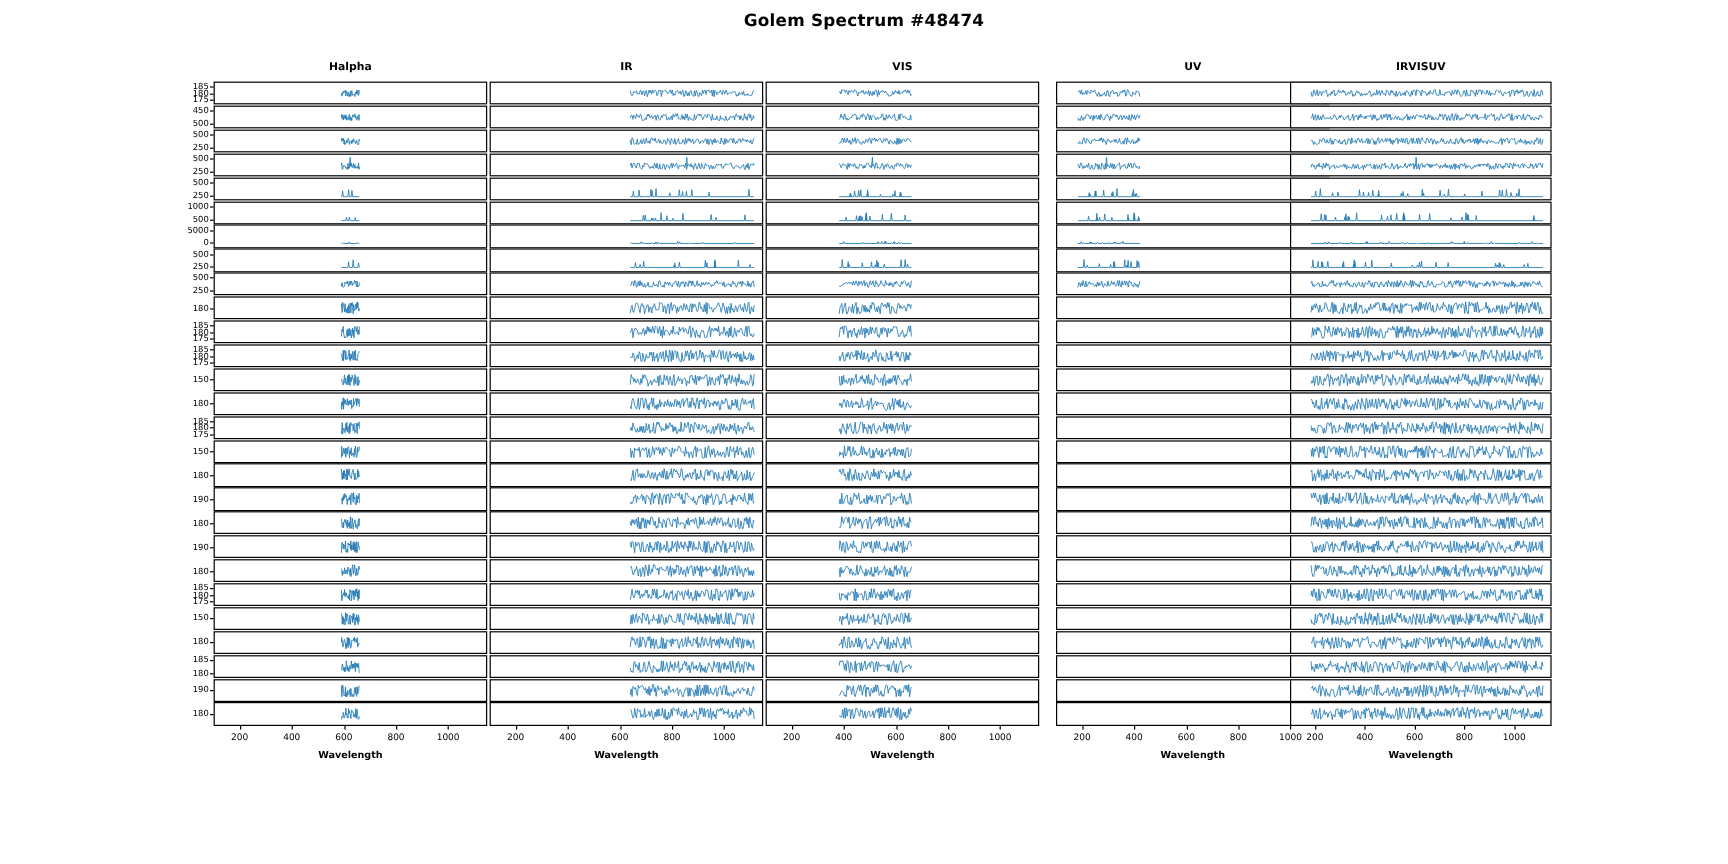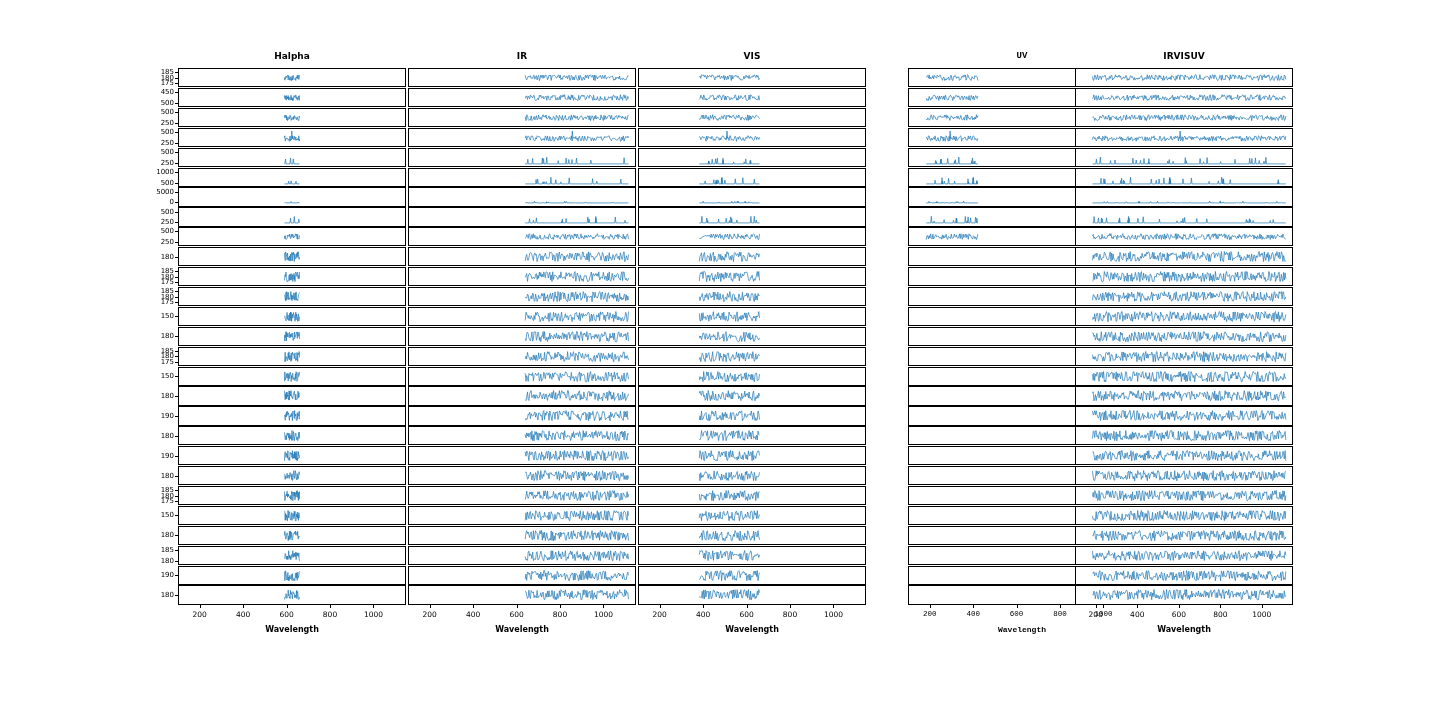--- a/index.html
+++ b/index.html
@@ -97,20 +97,21 @@
     right: 0;
     width: 3px;
     height: 1px;
     background: #000;
   }
 </style>
 </head>
 <body>
 
 <div id="figure">
+  <div id="figure-title">Golem Spectrum #48474</div>
 <div class="col" style="left: 178px; width: 228px; height: 537.3px;">
       <div class="col-title">Halpha</div>
       <div class="panel" style="left: 0px; top: 0px; width: 228px; height: 19.3px;">
         <svg width="226" height="17.3">
           <path d="M105.5 8.5L105.8 11.2L106.2 8.7L106.6 9.6L107.0 6.9L107.3 7.7L107.7 8.6L108.1 7.2L108.5 7.1L108.9 6.0L109.2 10.9L109.6 6.7L110.0 7.3L110.4 8.4L110.7 11.2L111.1 8.0L111.5 7.9L111.9 11.3L112.2 9.8L112.6 11.6L113.0 7.1L113.4 11.1L113.8 8.8L114.1 6.4L114.5 8.0L114.9 10.5L115.3 10.4L115.6 9.8L116.0 9.4L116.4 9.5L116.8 11.5L117.1 7.8L117.5 8.1L117.9 9.3L118.3 6.3L118.7 9.7L119.0 6.0L119.4 6.5L119.8 10.5L120.2 9.0L120.5 6.1" fill="none" stroke="#1f77b4" stroke-width="0.7"></path>
         </svg>
       </div>
       <div class="ylabels" style="top: 0px; height: 19.3px;">
         <div class="ytick" style="top: 4.246px;">185</div>
         <div class="ytickmark" style="top: 4.246px;"></div>
@@ -696,21 +697,21 @@
         <div class="xtick" style="left: 65.1429px; top: 3px;">400</div>
         <div class="xtickmark" style="left: 108.571px; top: -2px;"></div>
         <div class="xtick" style="left: 108.571px; top: 3px;">600</div>
         <div class="xtickmark" style="left: 152px; top: -2px;"></div>
         <div class="xtick" style="left: 152px; top: 3px;">800</div>
         <div class="xtickmark" style="left: 195.429px; top: -2px;"></div>
         <div class="xtick" style="left: 195.429px; top: 3px;">1000</div>
       </div>
       <div class="xlabel" style="top: 557.3px;">Wavelength</div>
     </div>
-    <div class="col" style="left: 908px; width: 228px; height: 598px; font-family: Liberation Mono, monospace;">
+    <div class="col" style="left: 880px; width: 228px; height: 598px;">
       <div class="col-title">UV</div>
       <div class="panel" style="left: 0px; top: 0px; width: 228px; height: 19.3px;">
         <svg width="226" height="17.3">
           <path d="M17.2 8.2L18.0 7.4L18.7 6.4L19.4 9.2L20.2 5.8L20.9 10.0L21.6 8.1L22.4 9.5L23.1 9.1L23.9 6.6L24.6 9.9L25.3 6.5L26.1 7.2L26.8 8.5L27.6 9.0L28.3 6.0L29.0 7.2L29.8 7.8L30.5 6.8L31.2 5.9L32.0 8.3L32.7 9.5L33.5 11.3L34.2 8.4L34.9 8.1L35.7 11.5L36.4 9.8L37.1 11.1L37.9 9.4L38.6 9.6L39.4 8.1L40.1 10.8L40.8 11.1L41.6 6.5L42.3 6.5L43.0 11.0L43.8 11.5L44.5 7.5L45.3 7.8L46.0 6.3L46.7 6.9L47.5 9.3L48.2 8.0L49.0 8.7L49.7 7.7L50.4 11.3L51.2 10.6L51.9 10.3L52.6 7.7L53.4 7.1L54.1 8.4L54.9 6.0L55.6 7.5L56.3 5.9L57.1 11.2L57.8 9.3L58.5 5.7L59.3 6.4L60.0 9.0L60.8 9.7L61.5 11.1L62.2 11.4L63.0 7.7L63.7 9.0L64.4 9.4L65.2 9.9L65.9 6.6L66.7 7.7L67.4 7.3L68.1 7.9L68.9 11.5" fill="none" stroke="#1f77b4" stroke-width="0.7"></path>
         </svg>
       </div>
       <div class="panel" style="left: 0px; top: 19.9px; width: 228px; height: 19.3px;">
         <svg width="226" height="17.3">
           <path d="M17.2 9.2L18.0 11.5L18.7 10.4L19.4 11.4L20.2 7.4L20.9 9.8L21.6 11.3L22.4 8.7L23.1 9.9L23.9 7.6L24.6 6.4L25.3 6.5L26.1 6.7L26.8 8.9L27.6 10.2L28.3 7.2L29.0 7.8L29.8 11.5L30.5 6.9L31.2 9.9L32.0 8.2L32.7 7.0L33.5 10.2L34.2 10.1L34.9 6.9L35.7 10.9L36.4 6.2L37.1 8.5L37.9 10.0L38.6 11.0L39.4 10.7L40.1 7.9L40.8 6.8L41.6 6.2L42.3 7.9L43.0 8.2L43.8 11.5L44.5 7.6L45.3 9.6L46.0 8.3L46.7 6.3L47.5 7.0L48.2 6.7L49.0 8.4L49.7 6.8L50.4 8.3L51.2 10.8L51.9 9.3L52.6 7.1L53.4 7.4L54.1 10.9L54.9 8.7L55.6 7.2L56.3 9.4L57.1 10.3L57.8 7.6L58.5 9.5L59.3 10.8L60.0 6.7L60.8 11.1L61.5 11.3L62.2 6.4L63.0 8.4L63.7 10.2L64.4 7.0L65.2 10.9L65.9 8.8L66.7 6.6L67.4 7.8L68.1 9.5L68.9 7.0" fill="none" stroke="#1f77b4" stroke-width="0.7"></path>
         </svg>

